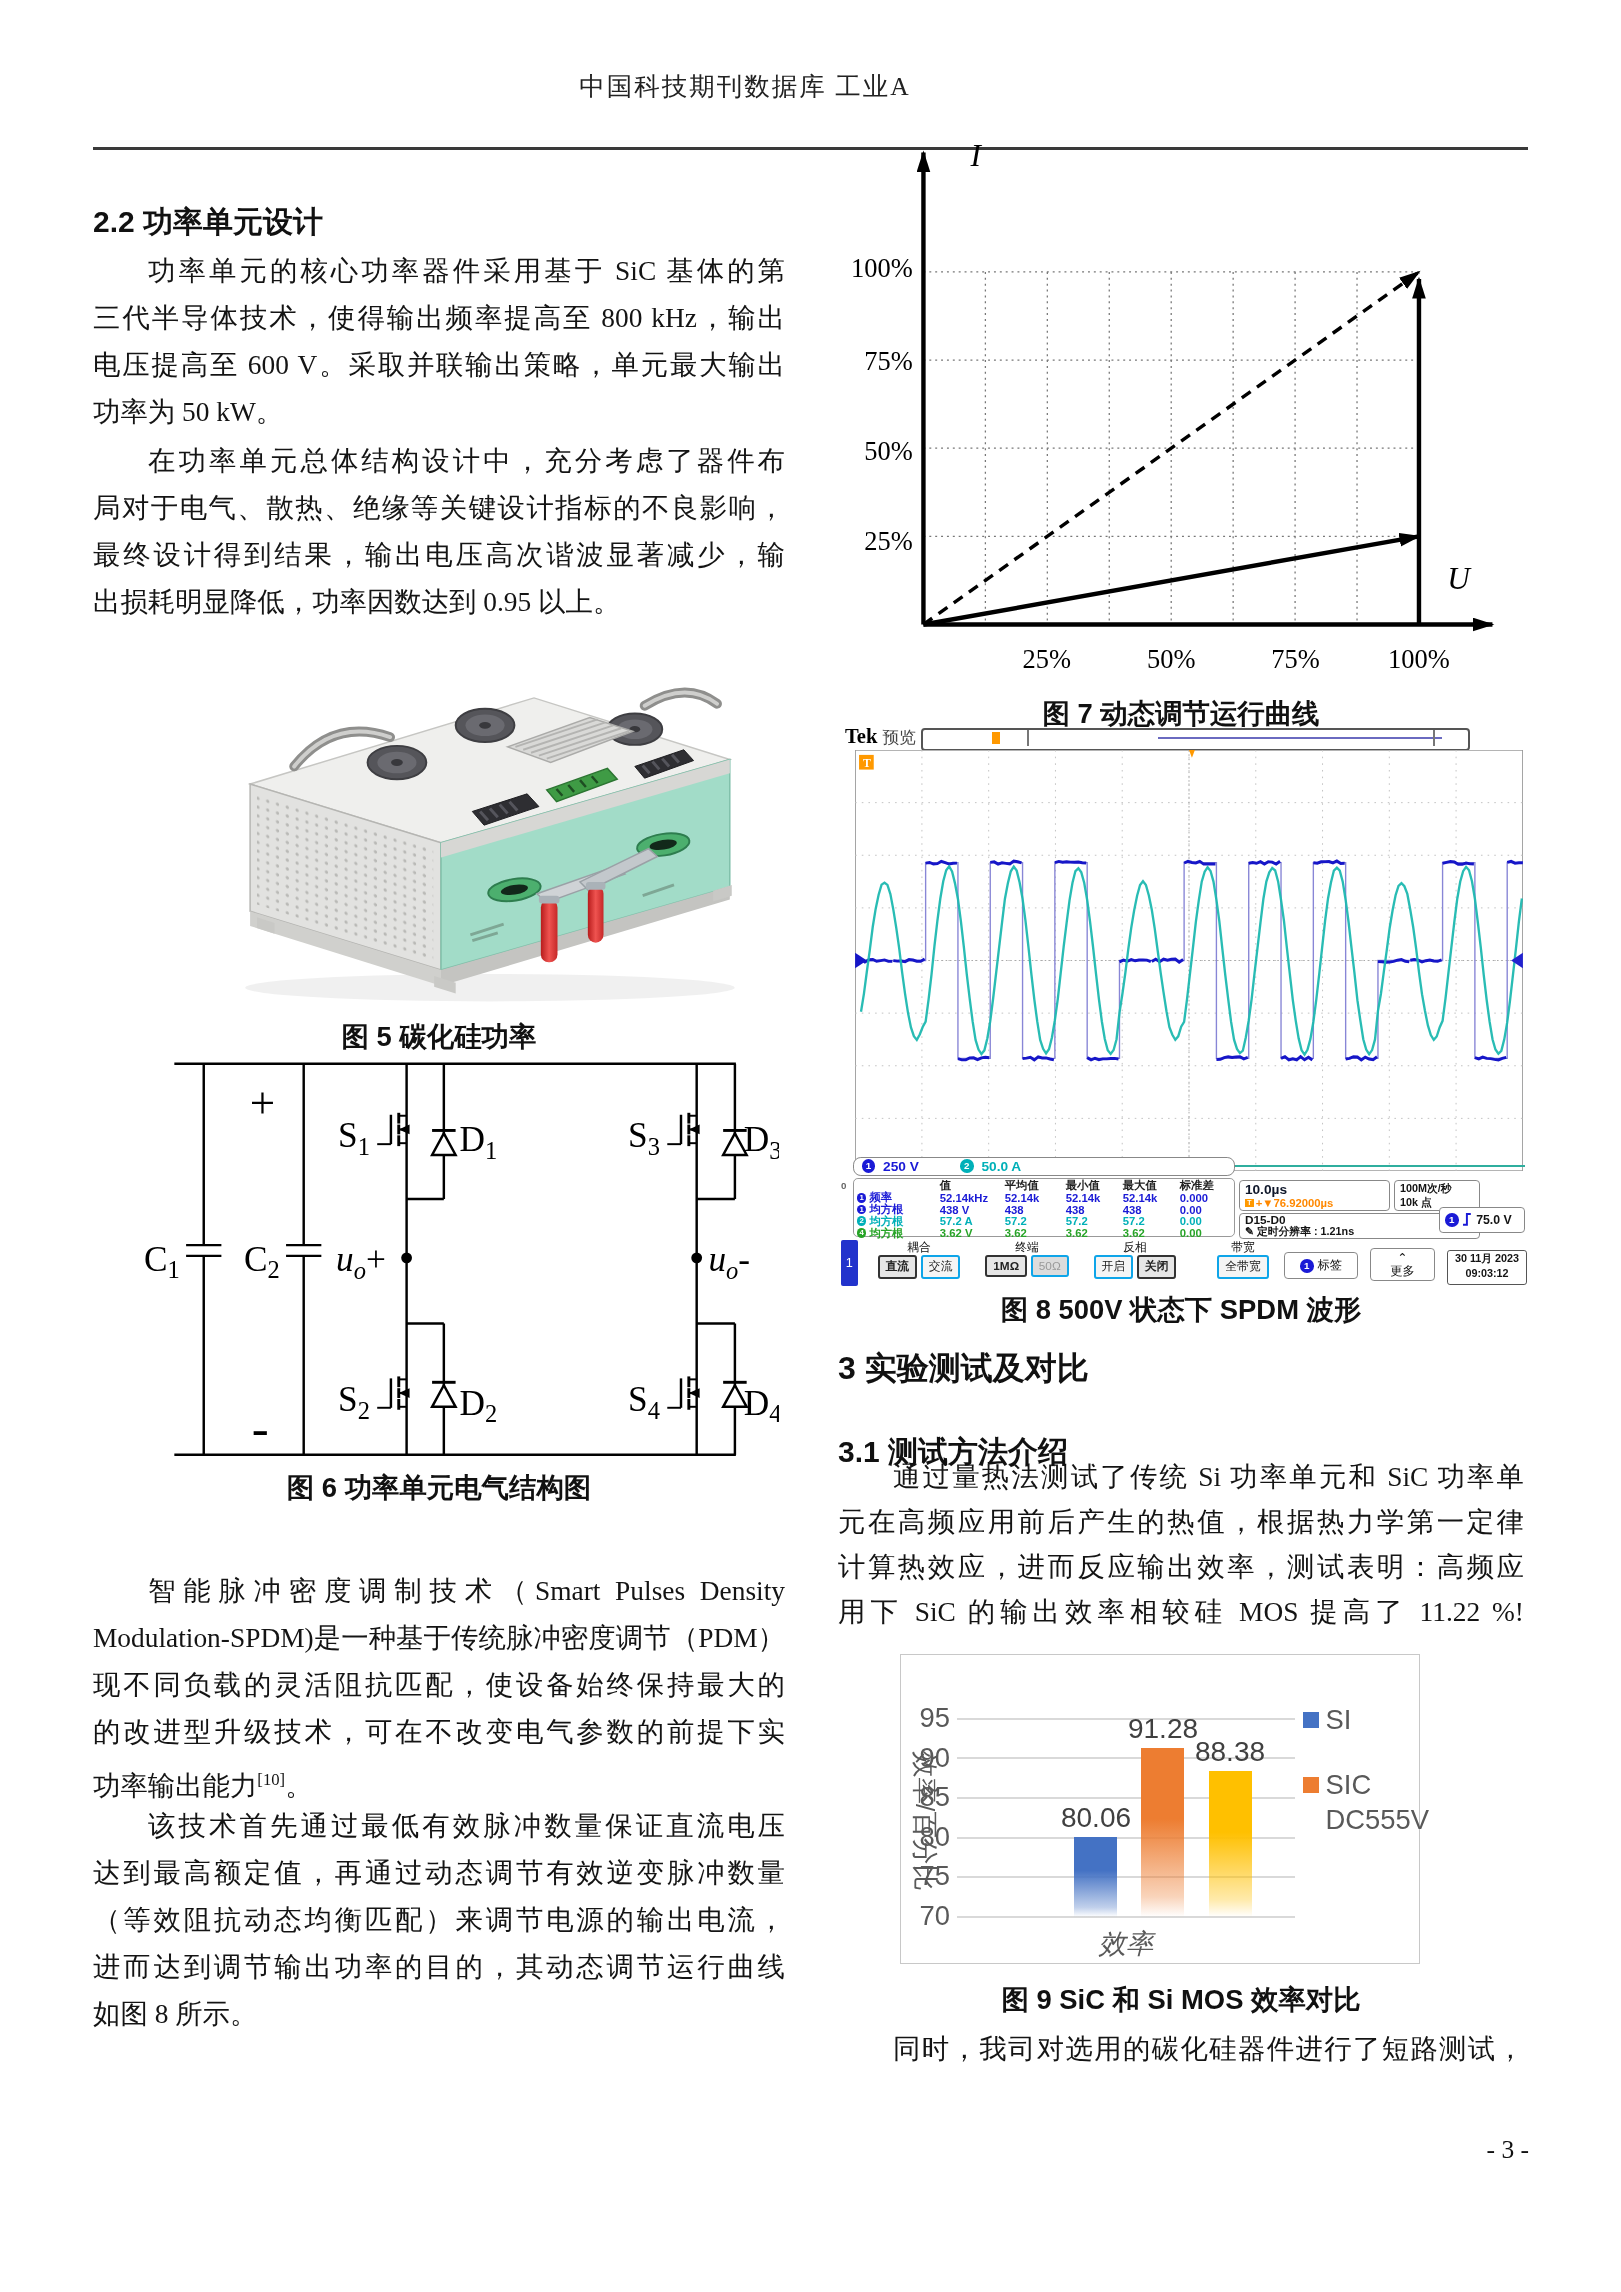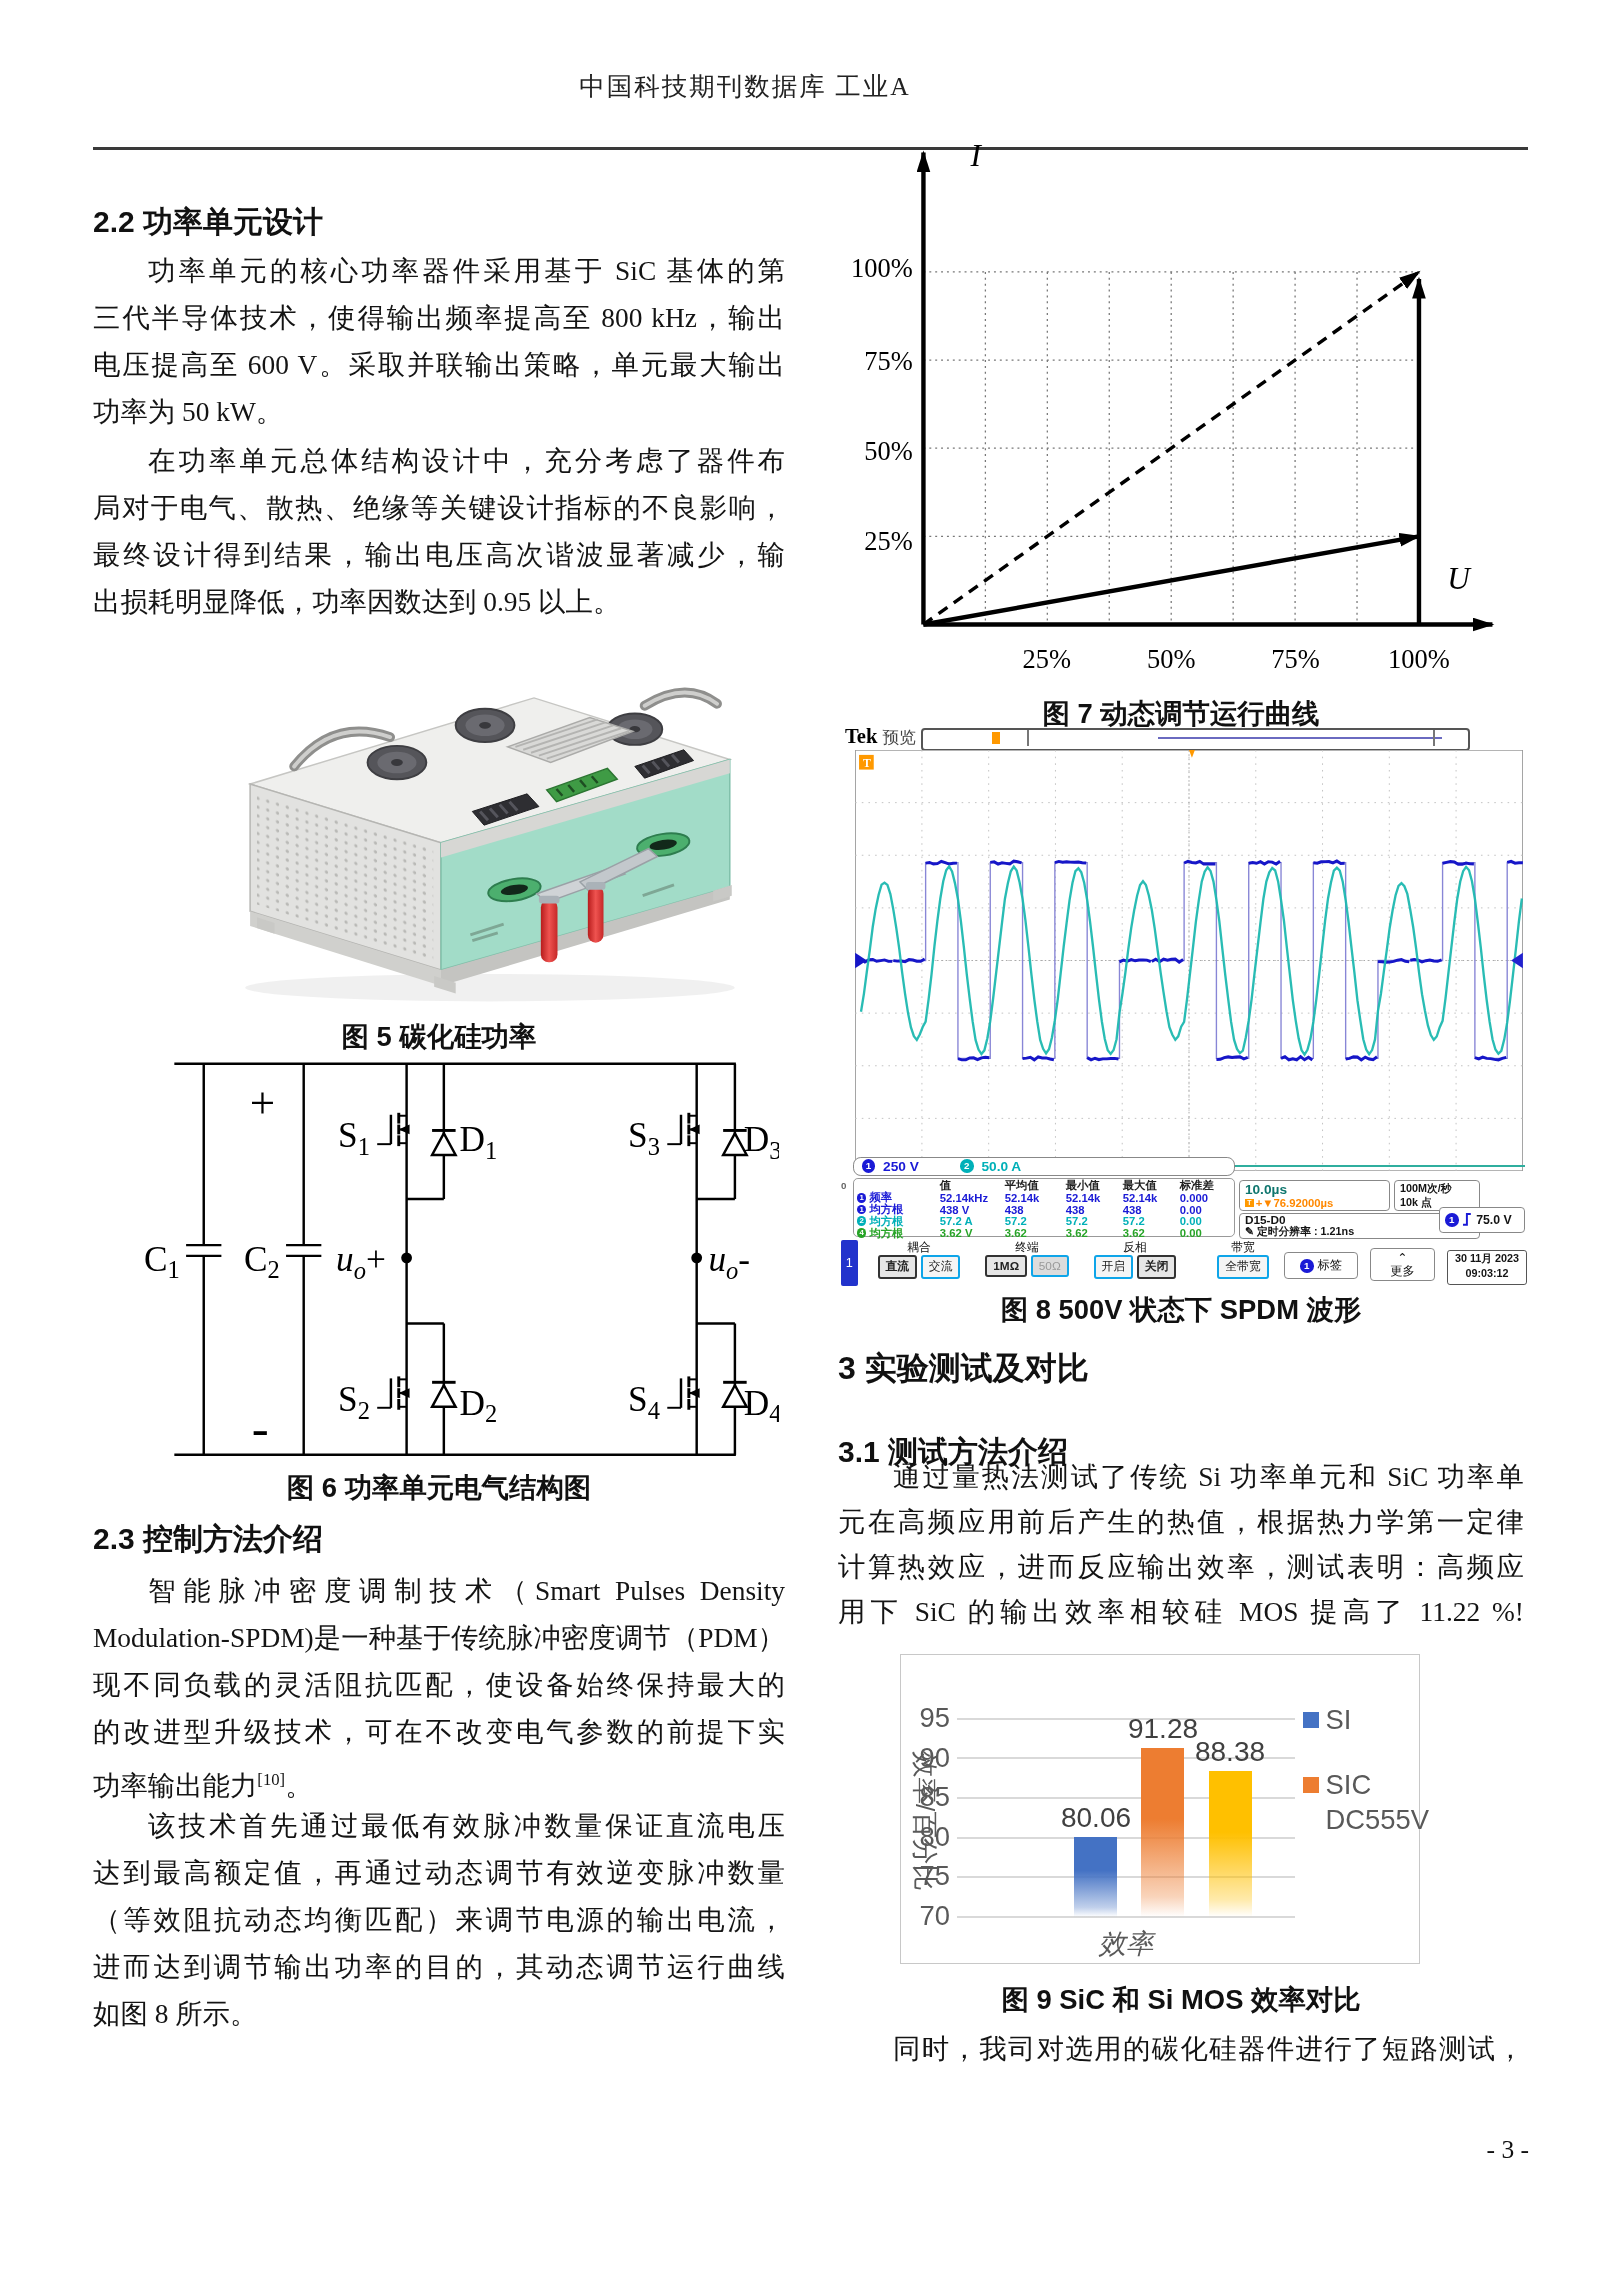--- a/index.html
+++ b/index.html
@@ -35,21 +35,21 @@
   .t1{color:#1a1ad6;} .t2{color:#00b0b8;} .t4{color:#28a428;}
   .tealline{left:394px;top:442px;width:290px;height:2px;background:#2fae9e;}
   .meas{left:11.8px;top:455px;width:382px;height:59px;border:1.5px solid #999;border-radius:4.9px;background:#fff;
         font-size:11.3px;font-weight:bold;display:grid;grid-template-columns:86px 65px 61px 57px 57px 49px;
         grid-auto-rows:11.8px;align-items:center;padding-top:1px;box-sizing:border-box;}
   .meas .hd{color:#222;}
   .meas .lab{display:flex;gap:2.9px;align-items:center;padding-left:2.9px;}
   .meas .chdot{width:9.8px;height:9.8px;line-height:9.8px;font-size:7.8px;}
   .sbox{border:1.5px solid #888;border-radius:3.9px;background:#fff;box-sizing:border-box;padding:1px 4.9px;}
   .tb1{left:398px;top:457px;width:151px;height:31px;}
-  .tb1 .l1{font-size:13.7px;font-weight:bold;color:#0f766e;}
+  .tb1 .l1{font-size:13.7px;font-weight:bold;color:#0f172a;}
   .tb1 .l2{font-size:11.3px;font-weight:bold;color:#ff8800;display:flex;align-items:center;gap:2px;}
   .tsq{display:inline-block;width:8.8px;height:8.8px;background:#ff9900;color:#fff;font-size:6.9px;line-height:8.8px;text-align:center;font-weight:bold;}
   .tb2{left:553px;top:457px;width:86px;height:31px;font-size:10.8px;font-weight:bold;line-height:13.7px;}
   .tb3{left:398px;top:490px;width:241px;height:25.5px;font-size:10.8px;font-weight:bold;line-height:10.8px;}
   .tb3 .l1{font-size:11.8px;}
   .trg{left:598px;top:484px;width:86px;height:25.5px;display:flex;align-items:center;gap:3.9px;font-size:12.3px;font-weight:bold;}
   .d0{left:0px;top:457px;font-size:9.8px;color:#666;font-weight:bold;}
   .tab1{left:0px;top:517px;width:16.7px;height:46px;background:#2233cc;color:#fff;font-size:12.7px;
         display:flex;align-items:center;justify-content:center;border-radius:2px;}
   .scope-btn-group{position:absolute;top:517px;text-align:center;}
@@ -242,21 +242,20 @@
     <text x="374" y="373" font-size="36"><tspan>D</tspan><tspan dy="8" font-size="25">2</tspan></text>
     <text x="546" y="100" font-size="36"><tspan>S</tspan><tspan dy="8" font-size="25">3</tspan></text>
     <text x="664" y="104" font-size="36"><tspan>D</tspan><tspan dy="8" font-size="25">3</tspan></text>
     <text x="546" y="369" font-size="36"><tspan>S</tspan><tspan dy="8" font-size="25">4</tspan></text>
     <text x="664" y="373" font-size="36"><tspan>D</tspan><tspan dy="8" font-size="25">4</tspan></text>
     <text x="248" y="226" font-size="36" font-style="italic"><tspan>u</tspan><tspan dy="9" font-size="25">o</tspan><tspan dy="-9" font-style="normal">+</tspan></text>
     <text x="628" y="226" font-size="36" font-style="italic"><tspan>u</tspan><tspan dy="9" font-size="25">o</tspan><tspan dy="-9" font-style="normal">-</tspan></text>
   </svg>
   <div class="abs col-l fig-cap" style="top:1470px;">图 6  功率单元电气结构图</div>
 
-  <div class="abs col-l h-sec" style="top:1519px;">2.3 控制方法介绍</div>
   <div class="abs col-l" style="top:1568px;">
     <div class="body-line ind">智能脉冲密度调制技术（Smart Pulses Density</div>
     <div class="body-line">Modulation-SPDM)是一种基于传统脉冲密度调节（PDM）</div>
     <div class="body-line">现不同负载的灵活阻抗匹配，使设备始终保持最大的</div>
     <div class="body-line">的改进型升级技术，可在不改变电气参数的前提下实</div>
     <div class="body-line end"><span>功率输出能力</span><sup class="ref">[10]</sup><span>。</span></div>
   </div>
   <div class="abs col-l" style="top:1803px;">
     <div class="body-line ind">该技术首先通过最低有效脉冲数量保证直流电压</div>
     <div class="body-line">达到最高额定值，再通过动态调节有效逆变脉冲数量</div>

